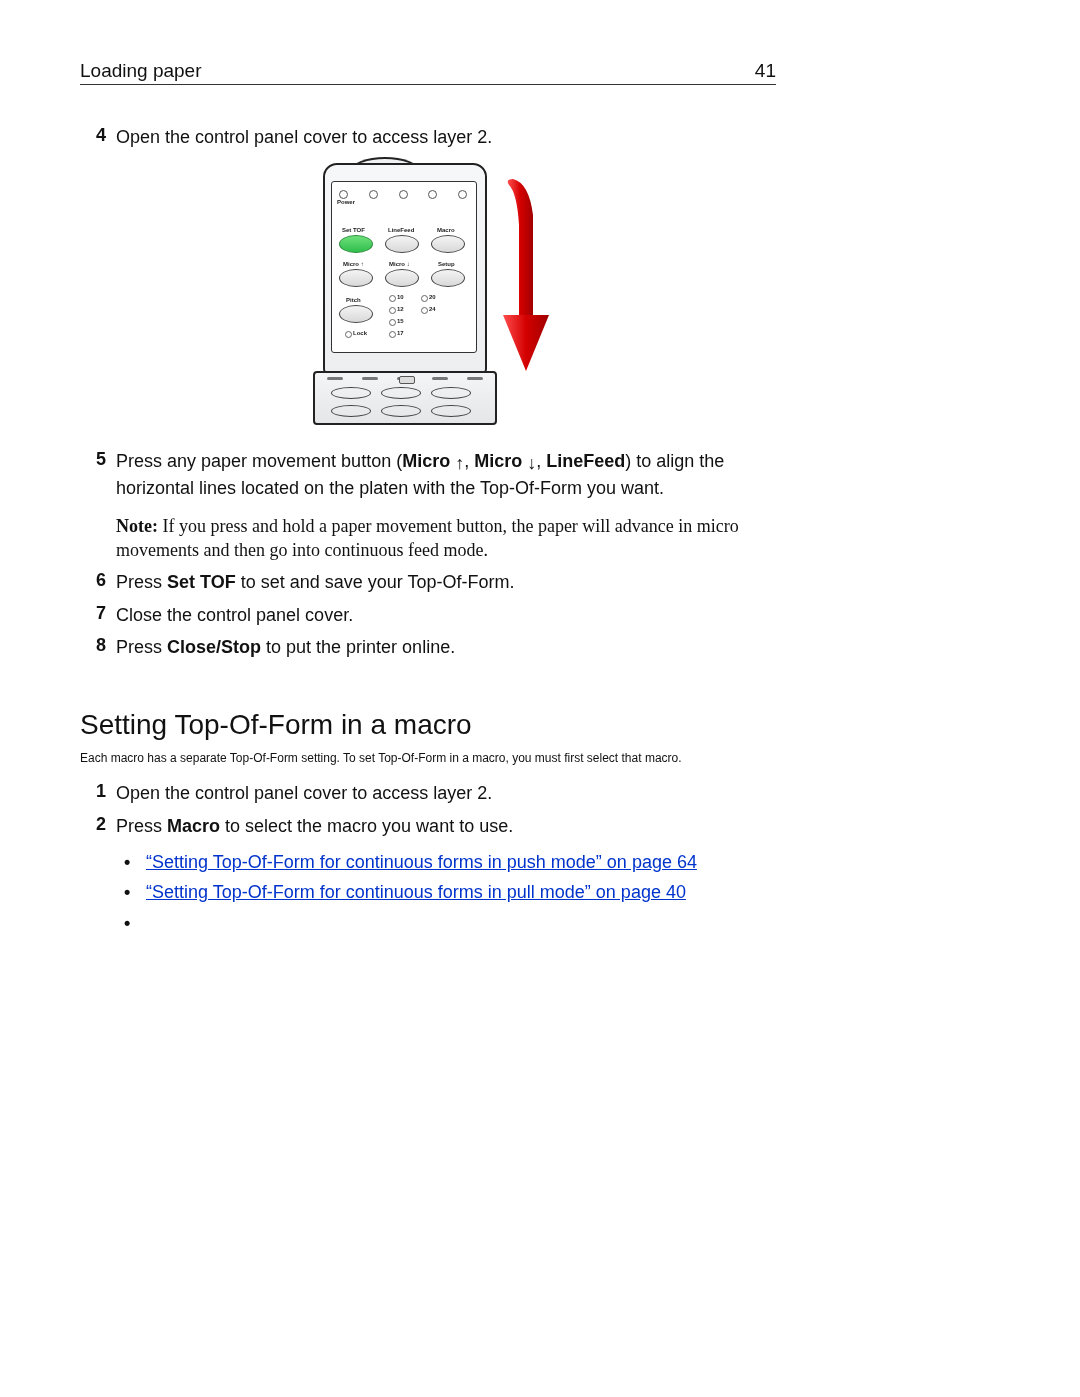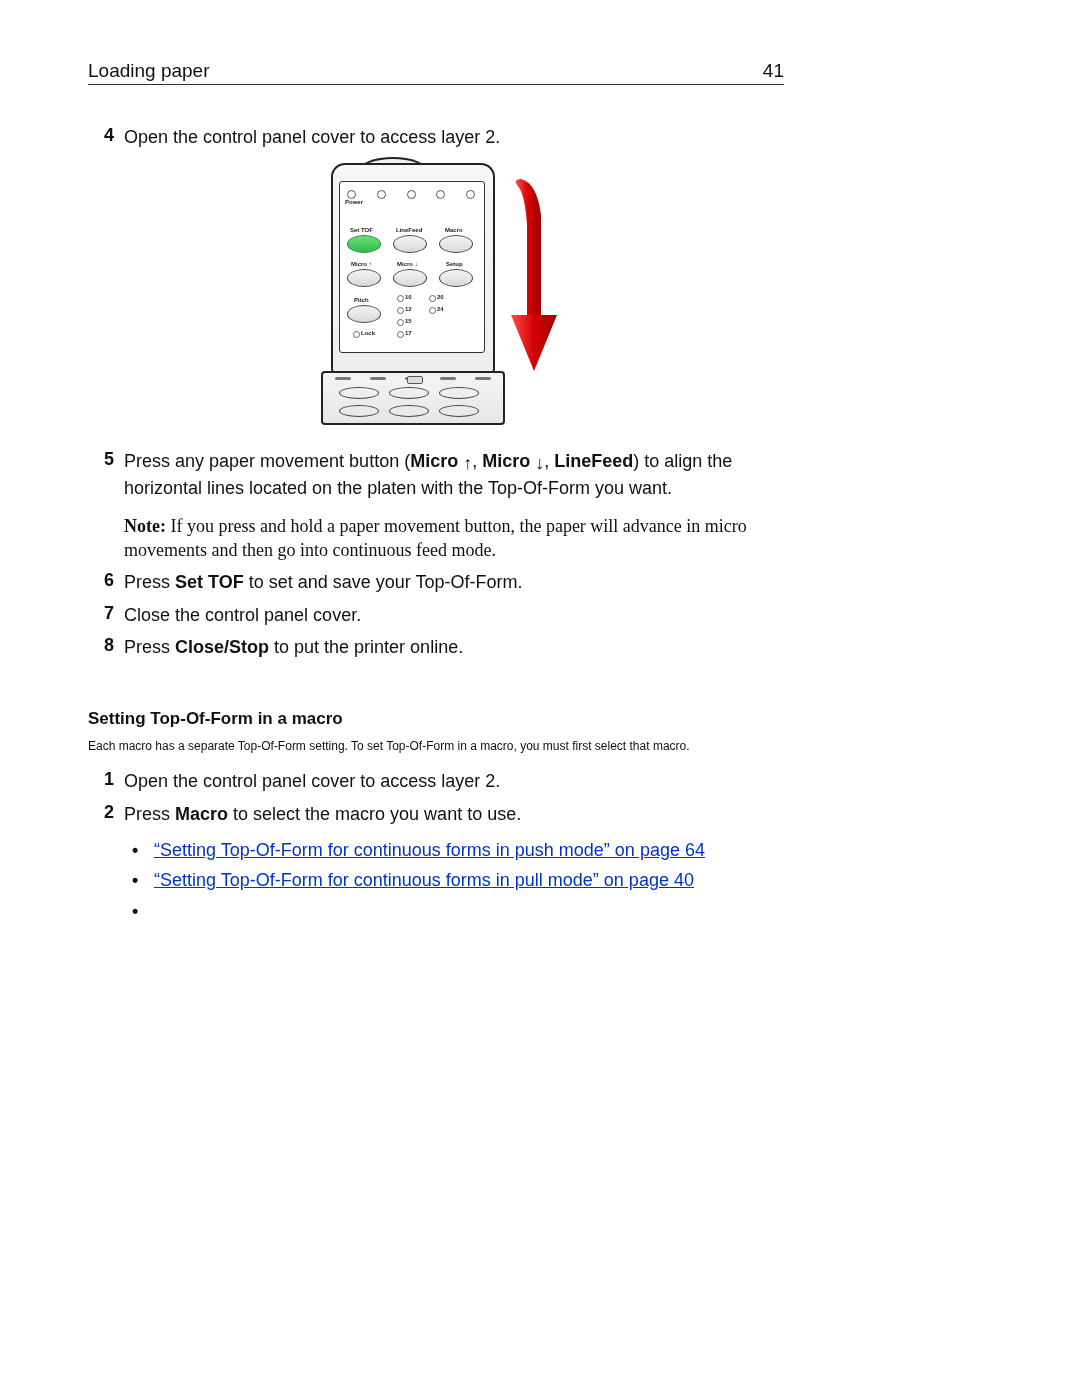--- a/index.html
+++ b/index.html
@@ -8,21 +8,20 @@
     background: #fff;
     font-family: "Segoe UI", "Helvetica Neue", Arial, sans-serif;
     color: #111;
   }
   .page {
     width: 856px;
     min-height: 1397px;
     box-sizing: border-box;
     padding: 60px 80px 60px 80px;
     position: relative;
-    margin-left: 8px;
   }
   .header-row {
     display: flex;
     justify-content: space-between;
     align-items: baseline;
     border-bottom: 1px solid #333;
     padding-bottom: 2px;
     margin-bottom: 40px;
     font-size: 19px;
   }
@@ -47,22 +46,22 @@
     flex: 1;
     font-size: 18px;
     line-height: 1.35;
   }
   .note {
     margin-top: 14px;
     font-family: Liberation Serif, serif;
   }
   .bold { font-weight: 700; }
   h2.section {
-    font-size: 17px;
-    font-weight: 700;
+    font-size: 28px;
+    font-weight: 400;
     margin: 50px 0 10px 0;
   }
   p.intro {
     font-size: 12px;
     margin: 0 0 16px 0;
   }
   .sublist {
     margin: 12px 0 0 8px;
   }
   .bullet {

